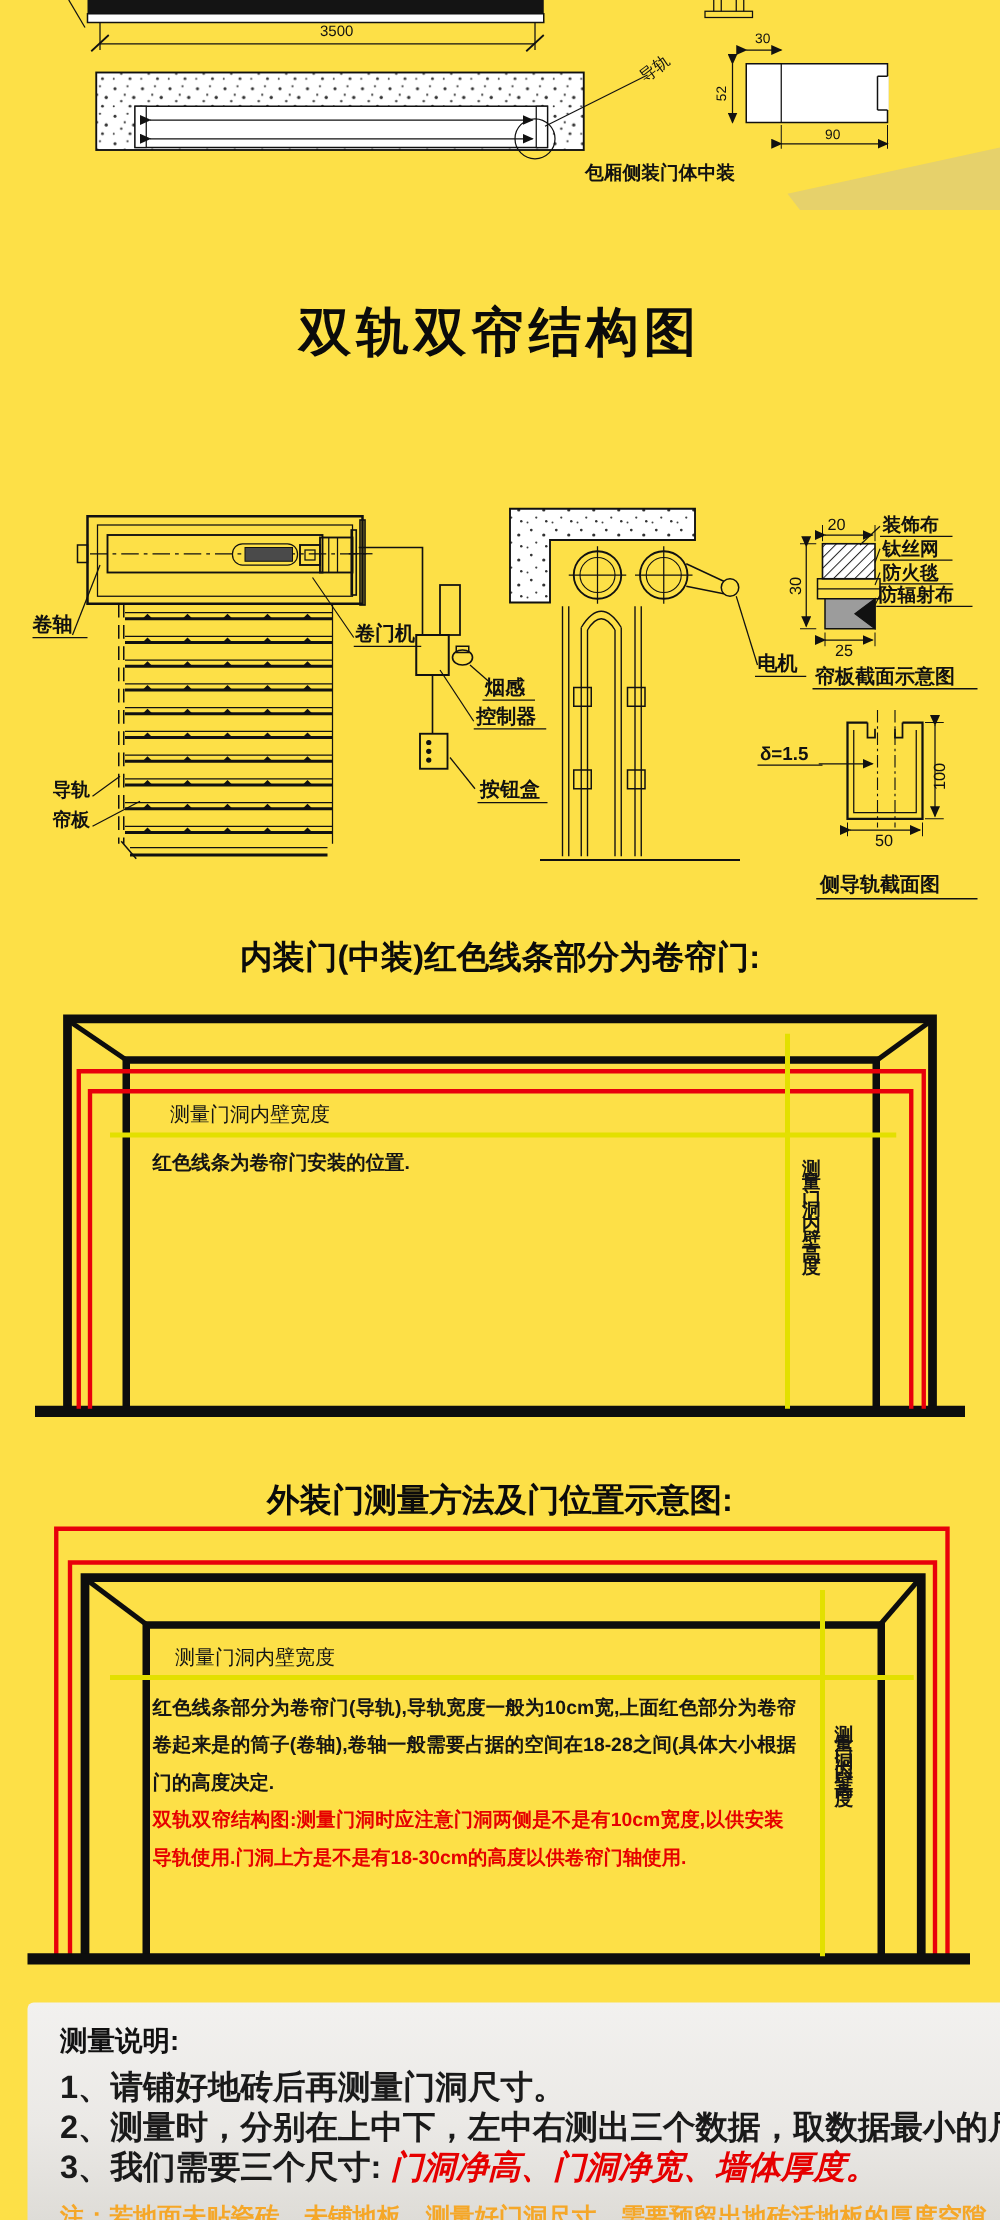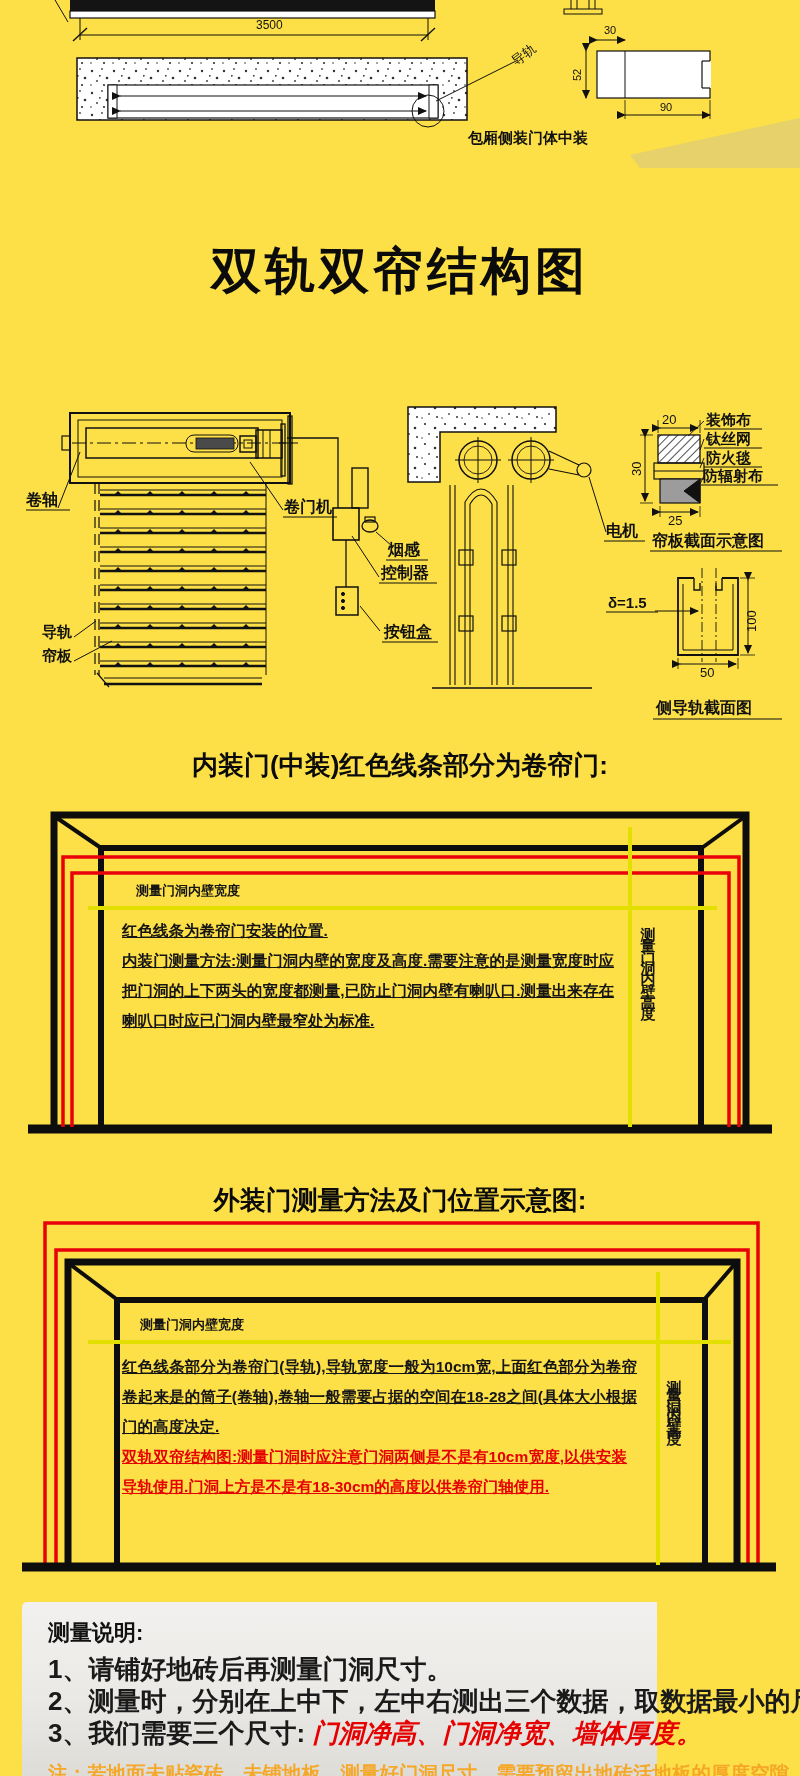--- a/index.html
+++ b/index.html
@@ -1,29 +1,29 @@
 <!DOCTYPE html>
 <html><head>
 <meta charset="utf-8">
 <style>
   html,body{margin:0;padding:0;background:#fff;}
   .page{position:relative;width:800px;height:1776px;background:#fde047;overflow:hidden;
         font-family:"Liberation Sans","DejaVu Sans",sans-serif;color:#111;}
   .abs{position:absolute;}
   svg{display:block;}
-  .main-title{top:238px;left:0;width:800px;text-align:center;font-size:50px;font-weight:700;
+  .main-title{top:238px;left:0;width:800px;text-align:center;font-size:42px;font-weight:700;
               letter-spacing:4px;color:#0b0b0b;}
   .sec-heading{left:0;width:800px;text-align:center;font-size:26px;font-weight:700;color:#0b0b0b;}
-  .width-label{font-size:13px;font-weight:700;color:#151515;}
-  .para{font-size:15.5px;line-height:30px;font-weight:600;color:#151515;text-align:justify;text-decoration:underline;}
+  .width-label{font-size:16px;font-weight:400;color:#151515;}
+  .para{font-size:15.5px;line-height:30px;font-weight:600;color:#151515;text-align:justify;}
   .para-red{color:#e60000;}
   .vlabel{writing-mode:vertical-lr;text-orientation:upright;font-size:15px;font-weight:700;color:#151515;}
   .vlabel.inner{letter-spacing:11px;}
   .vlabel.outer{letter-spacing:7px;}
-  .bottom-panel{left:22px;top:1602px;width:635px;height:174px;
+  .bottom-panel{left:22px;top:1602px;width:778px;height:174px;
                 background:linear-gradient(180deg,#f2f1ef 0%,#ebe9e6 55%,#dedcd7 100%);
                 border-radius:5px 0 0 0;}
   .bp-title{left:26px;top:16px;font-size:22px;font-weight:700;}
   .bp-item{left:26px;font-size:26px;font-weight:600;color:#1a1a1a;white-space:nowrap;}
   .bp-red{color:#e60000;font-weight:700;font-style:italic;}
   .bp-note{left:26px;top:146px;font-size:19.5px;font-weight:700;color:#f5a728;white-space:nowrap;margin-top:12px;}
   text{font-family:"Liberation Sans","DejaVu Sans",sans-serif;fill:#111;}
 </style>
 </head>
 <body>
@@ -377,21 +377,20 @@
       <polyline points="72,322 72,68 729,68 729,322" stroke-width="3.5"></polyline>
     </g>
     <g stroke="#e3e000">
       <line x1="630" y1="22" x2="630" y2="322" stroke-width="4"></line>
       <line x1="88" y1="103" x2="717" y2="103" stroke-width="4"></line>
     </g>
   </svg>
 
   <div class="abs width-label" style="left:136px;top:882px">测量门洞内壁宽度</div>
   <div class="abs para" style="left:122px;top:916px;width:492px">红色线条为卷帘门安装的位置.</div>
-  <div class="abs para" style="left:122px;top:946px;width:492px">内装门测量方法:测量门洞内壁的宽度及高度.需要注意的是测量宽度时应把门洞的上下两头的宽度都测量,已防止门洞内壁有喇叭口.测量出来存在喇叭口时应已门洞内壁最窄处为标准.</div>
   <div class="abs vlabel inner" style="left:638px;top:915px;height:215px">测量门洞内壁高度</div>
 
   <div class="abs sec-heading" style="top:1183px">外装门测量方法及门位置示意图:</div>
 
   <svg class="abs" style="left:0;top:1218px" width="800" height="360" viewBox="0 0 800 360">
     <g stroke="#e8000b" fill="none">
       <polyline points="45,349 45,5 758,5 758,349" stroke-width="3.5"></polyline>
       <polyline points="56,349 56,32 748,32 748,349" stroke-width="3.5"></polyline>
     </g>
     <g stroke="#0d0d0d" fill="none">

